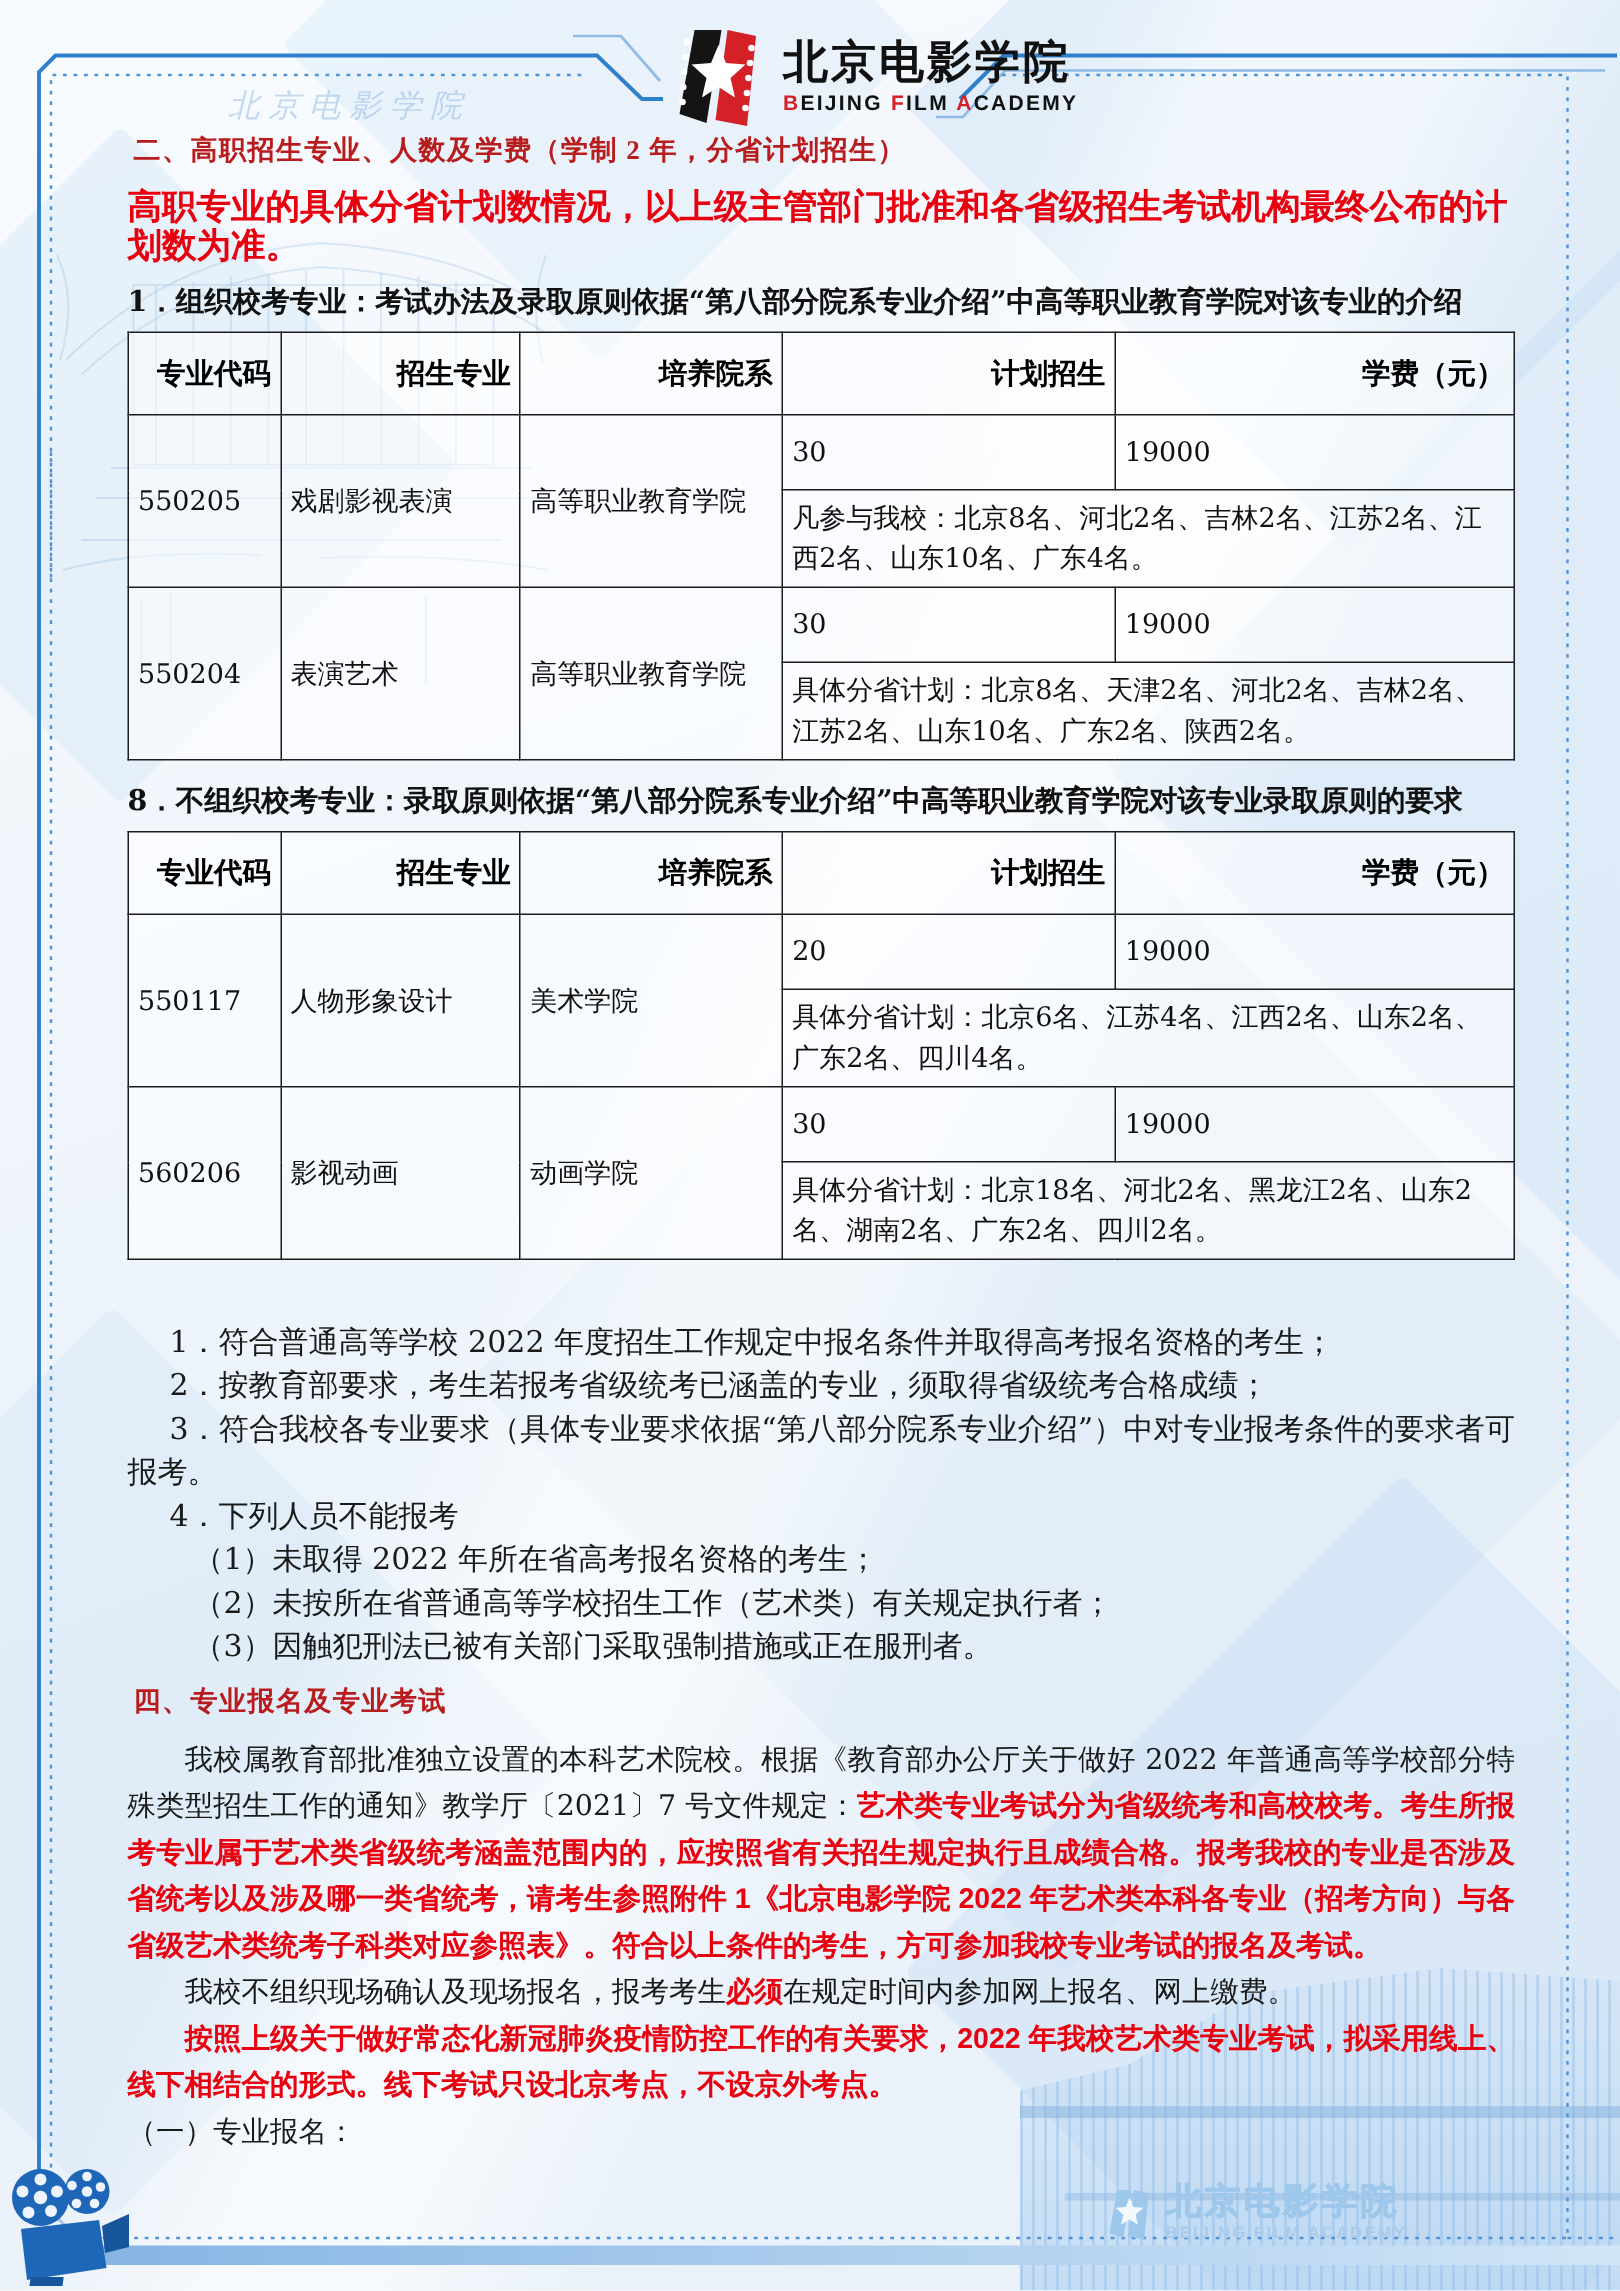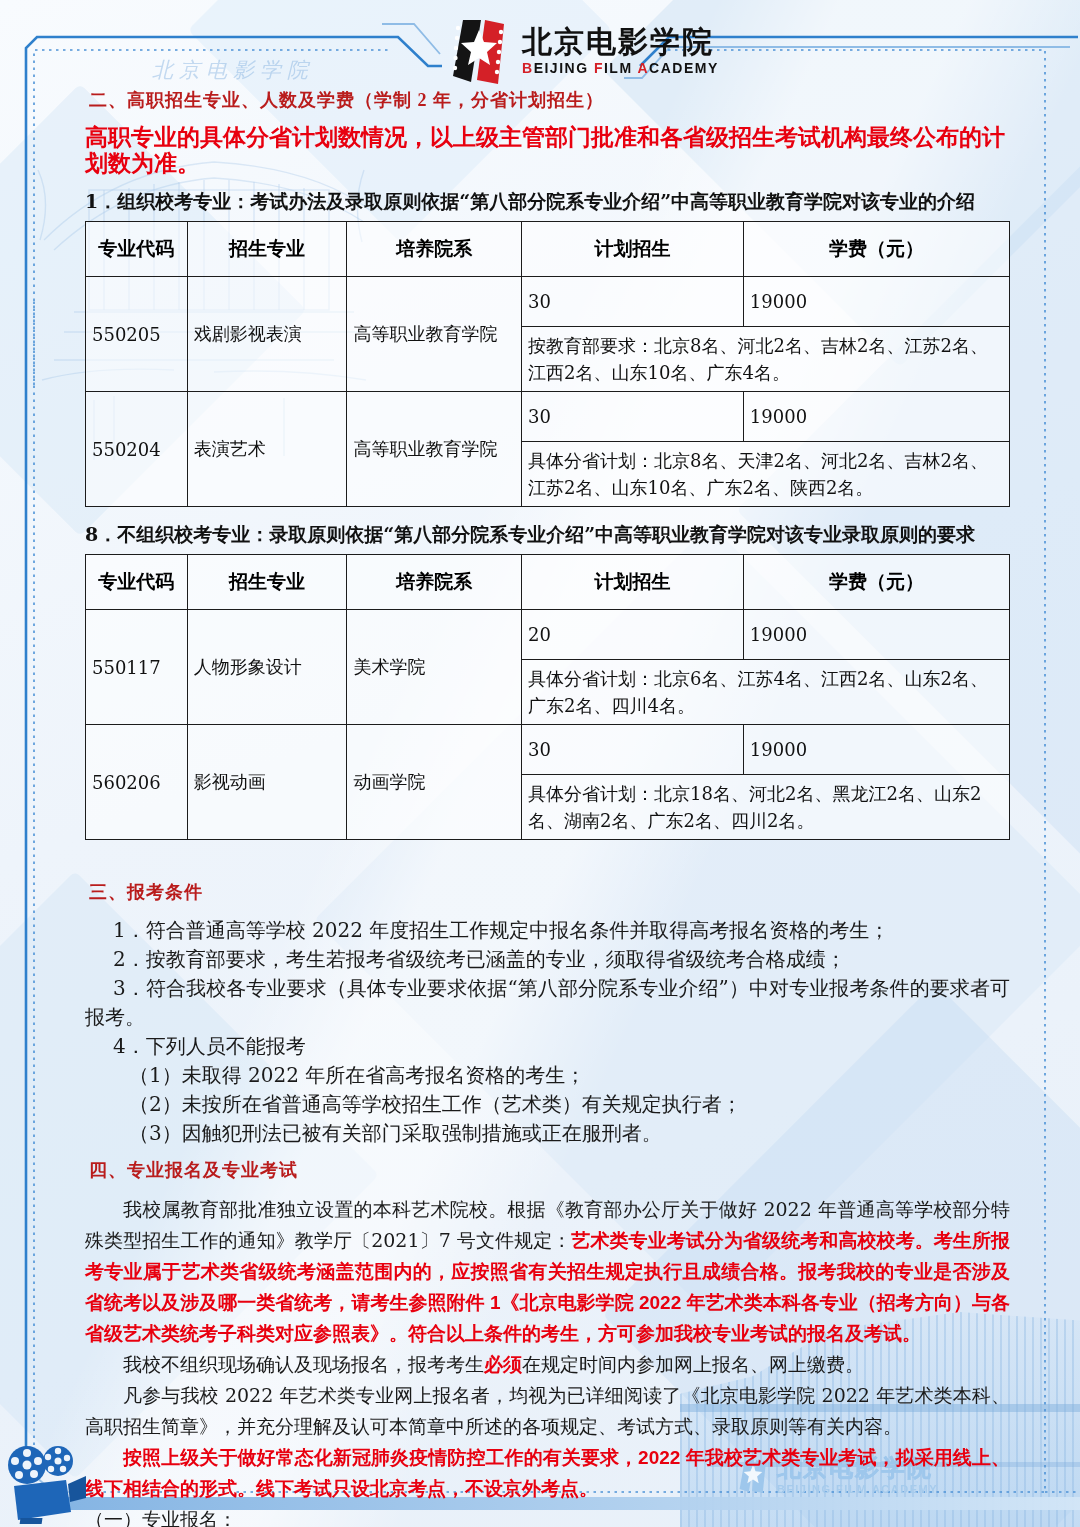--- a/index.html
+++ b/index.html
@@ -31,21 +31,21 @@
   .logo-en{font-family:"Liberation Sans",sans-serif;font-weight:700;font-size:14px;letter-spacing:1.5px;color:#111;margin-top:4px;white-space:nowrap;}
   .logo-en .rl{color:#d42027;}
   
   .content{position:absolute;left:85px;top:88px;width:925px;z-index:3;}
   .sec-title{font-family:Liberation Serif, serif;font-weight:700;font-size:18px;color:#b91c1c;
      margin:0 0 12px 4px;letter-spacing:1px;}
   .rb{color:#e8000f;font-weight:700;font-family:"Liberation Sans",sans-serif;margin-top:28px;}
   .notice{font-size:23px;line-height:26px;margin:0 0 12px 0;}
   .item-line{font-size:19px;line-height:26px;margin:0 0 7px 0;color:#111;font-weight:bold;}
   .adm-table{width:100%;border-collapse:collapse;table-layout:fixed;background:rgba(255,255,255,.55);margin:0 0 14px 0;}
-  .adm-table th{font-family:Liberation Mono, monospace;font-weight:700;font-size:19px;height:50px;color:#000;}
+  .adm-table th{font-family:Liberation Mono, monospace;font-weight:700;font-size:19px;height:50px;color:#000;text-align:right;}
   .adm-table td{font-size:18px;text-align:left;vertical-align:middle;color:#111;}
   .adm-table th,.adm-table td{border:1.6px solid #1c1c1c;padding:2px 6px;}
   .plan-cell{height:45px;}
   .detail-cell{height:60px;line-height:27px;padding:4px 18px;}
   .s3-item{font-size:20px;line-height:29px;margin:0;text-indent:28px;text-align:justify;}
   .s3-sub{text-indent:44px;}
   .para{font-size:19px;line-height:31px;margin:0;text-indent:38px;text-align:justify;}
   .para.no-indent{text-indent:0;} .gap-m{height:26px;} .gap-t{height:10px;}
   
   .wm-footer{position:absolute;right:0;bottom:0;width:400px;height:215px;z-index:1;overflow:hidden;pointer-events:none;}
@@ -162,21 +162,21 @@
       <th>学费（元）</th>
     </tr>
     <tr>
       <td rowspan="2">550205</td>
       <td rowspan="2">戏剧影视表演</td>
       <td rowspan="2">高等职业教育学院</td>
       <td class="plan-cell">30</td>
       <td class="plan-cell">19000</td>
     </tr>
     <tr>
-      <td colspan="2" class="detail-cell">按教育部要求：北京8名、河北2名、吉林2名、江苏2名、江西2名、山东10名、广东4名。</td>
+      <td colspan="2" class="detail-cell">凡参与我校：北京8名、河北2名、吉林2名、江苏2名、江西2名、山东10名、广东4名。</td>
     </tr>
     <tr>
       <td rowspan="2">550204</td>
       <td rowspan="2">表演艺术</td>
       <td rowspan="2">高等职业教育学院</td>
       <td class="plan-cell">30</td>
       <td class="plan-cell">19000</td>
     </tr>
     <tr>
       <td colspan="2" class="detail-cell">具体分省计划：北京8名、天津2名、河北2名、吉林2名、江苏2名、山东10名、广东2名、陕西2名。</td>
@@ -219,34 +219,32 @@
       <td class="plan-cell">30</td>
       <td class="plan-cell">19000</td>
     </tr>
     <tr>
       <td colspan="2" class="detail-cell">具体分省计划：北京18名、河北2名、黑龙江2名、山东2名、湖南2名、广东2名、四川2名。</td>
     </tr>
   </tbody>
     </table>
 
   <div class="gap-m"></div>
-  <h2 class="sec-title">三、报考条件</h2>
   <p class="s3-item">1．符合普通高等学校 2022 年度招生工作规定中报名条件并取得高考报名资格的考生；</p>
   <p class="s3-item">2．按教育部要求，考生若报考省级统考已涵盖的专业，须取得省级统考合格成绩；</p>
   <p class="s3-item">3．符合我校各专业要求（具体专业要求依据“第八部分院系专业介绍”）中对专业报考条件的要求者可报考。</p>
   <p class="s3-item">4．下列人员不能报考</p>
   <p class="s3-item s3-sub">（1）未取得 2022 年所在省高考报名资格的考生；</p>
   <p class="s3-item s3-sub">（2）未按所在省普通高等学校招生工作（艺术类）有关规定执行者；</p>
   <p class="s3-item s3-sub">（3）因触犯刑法已被有关部门采取强制措施或正在服刑者。</p>
 
   <div class="gap-t"></div>
   <h2 class="sec-title">四、专业报名及专业考试</h2>
   <p class="para"><span>我校属教育部批准独立设置的本科艺术院校。根据《教育部办公厅关于做好 2022 年普通高等学校部分特殊类型招生工作的通知》教学厅〔2021〕7 号文件规定：</span><span class="rb">艺术类专业考试分为省级统考和高校校考。考生所报考专业属于艺术类省级统考涵盖范围内的，应按照省有关招生规定执行且成绩合格。报考我校的专业是否涉及省统考以及涉及哪一类省统考，请考生参照附件 1《北京电影学院 2022 年艺术类本科各专业（招考方向）与各省级艺术类统考子科类对应参照表》。符合以上条件的考生，方可参加我校专业考试的报名及考试。</span></p>
   <p class="para"><span>我校不组织现场确认及现场报名，报考考生</span><span class="rb">必须</span><span>在规定时间内参加网上报名、网上缴费。</span></p>
-  <p class="para">凡参与我校 2022 年艺术类专业网上报名者，均视为已详细阅读了《北京电影学院 2022 年艺术类本科、高职招生简章》，并充分理解及认可本简章中所述的各项规定、考试方式、录取原则等有关内容。</p>
   <p class="para rb">按照上级关于做好常态化新冠肺炎疫情防控工作的有关要求，2022 年我校艺术类专业考试，拟采用线上、线下相结合的形式。线下考试只设北京考点，不设京外考点。</p>
   <p class="para no-indent">（一）专业报名：</p>
 
 </main>
 
 <div class="wm-footer">
   <div class="wm-stripes"></div>
   <div class="wm-beam"></div>
   <div class="wm-beam2"></div>
 </div>

